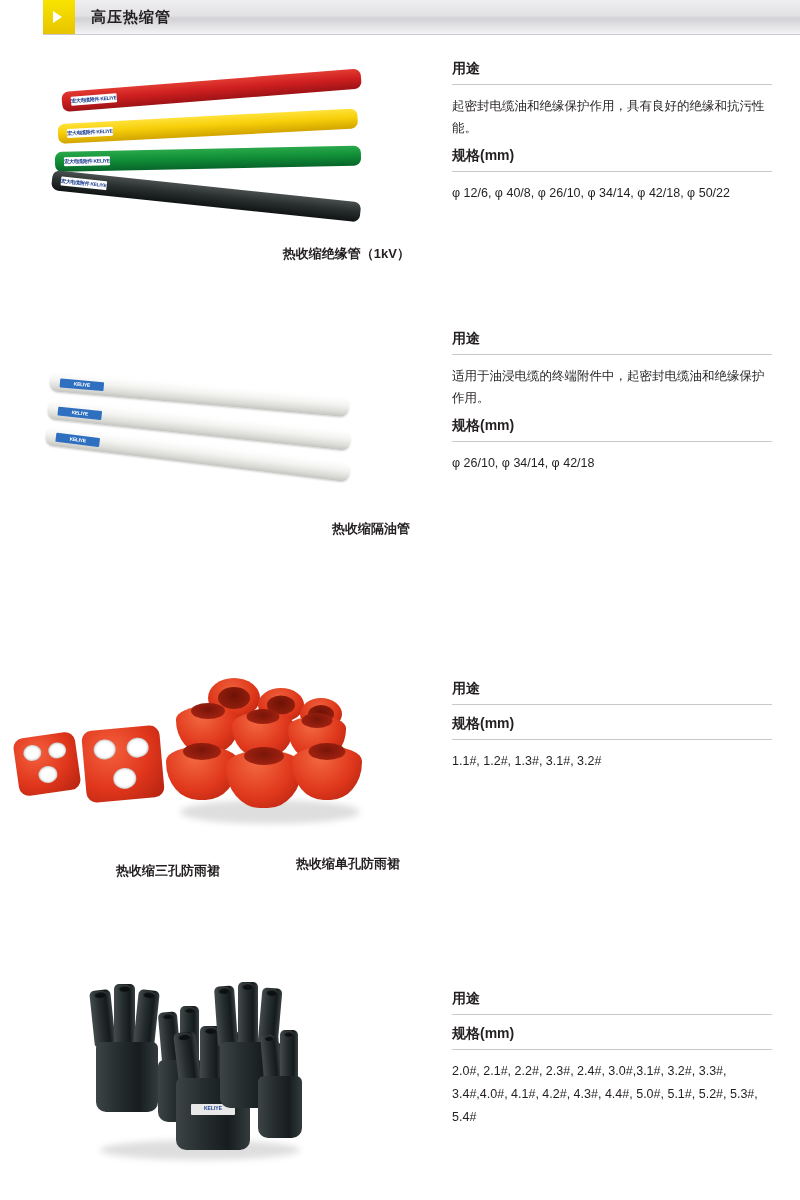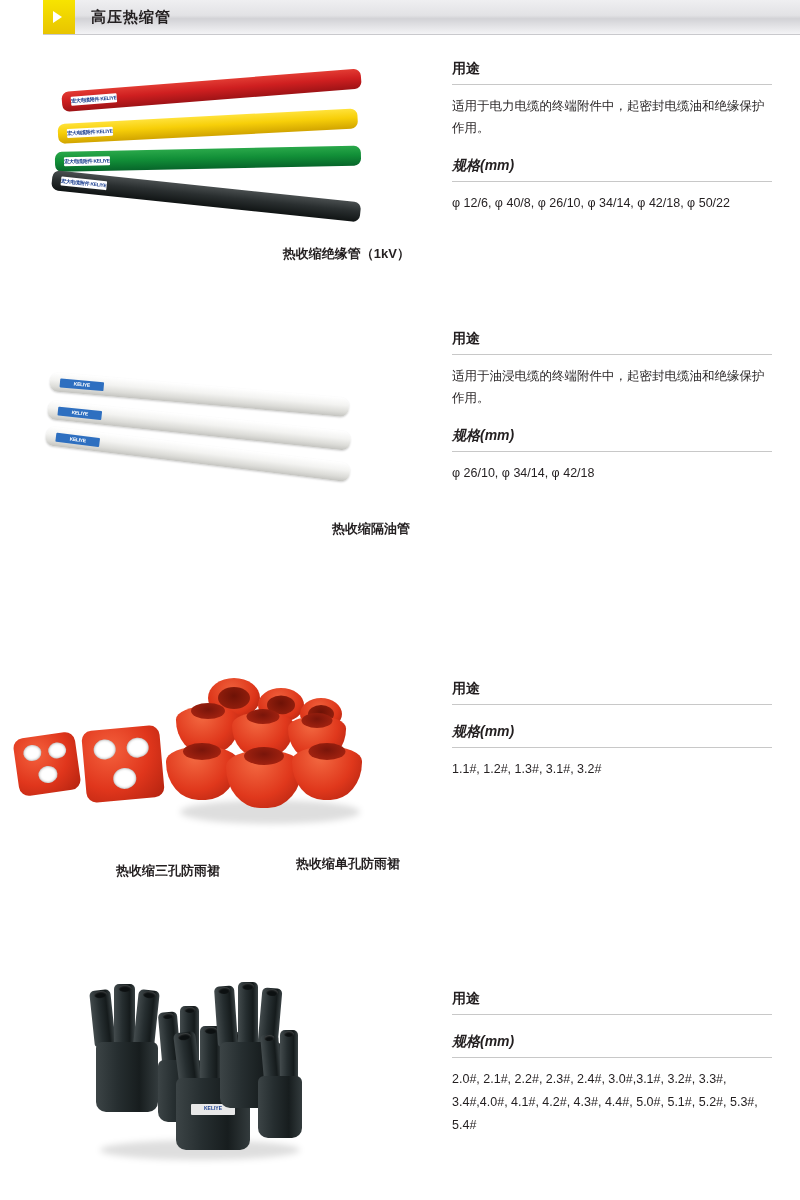--- a/index.html
+++ b/index.html
@@ -80,21 +80,21 @@
 
   
   .hd {
     font-size: 14px;
     font-weight: bold;
     color: #231f20;
     padding-bottom: 6px;
     border-bottom: 1px solid #c8c8c8;
     margin: 0 0 10px 0;
   }
-  .hd.second { margin-top: 18px; font-style: italic; }
+  .hd.second { margin-top: 8px; }
   .body-text {
     font-size: 12.5px;
     line-height: 22px;
     color: #231f20;
     margin: 0;
   }
   .spec-text {
     font-size: 12.5px;
     line-height: 23px;
     color: #231f20;
@@ -272,21 +272,21 @@
 
     <div class="tube black" style="left:52px; top:110px; width:310px; height:20px; transform:rotate(6deg);">
       <div class="lbl">宏大电缆附件 KELIYE</div>
     </div>
 
     <div class="caption" style="left:0; top:185px; width:410px;">热收缩绝缘管（1kV）</div>
   </div>
 
   <div class="txt-col">
     <div class="hd">用途</div>
-    <p class="body-text">适用于电力电缆的终端附件中，起密封电缆油和绝缘保护作用。</p>
+    <p class="body-text">起密封电缆油和绝缘保护作用，具有良好的绝缘和抗污性能。</p>
     <div class="hd second">规格(mm)</div>
     <p class="spec-text">φ 12/6, φ 40/8, φ 26/10, φ 34/14, φ 42/18, φ 50/22</p>
   </div>
 </div>
 
 <div class="section s2">
 
   <div class="img-col">
     <div class="wtube" style="left:50px; top:42px; width:300px; height:19px; transform:rotate(5deg); transform-origin:left center;">
       <div class="lbl">KELIYE</div>

